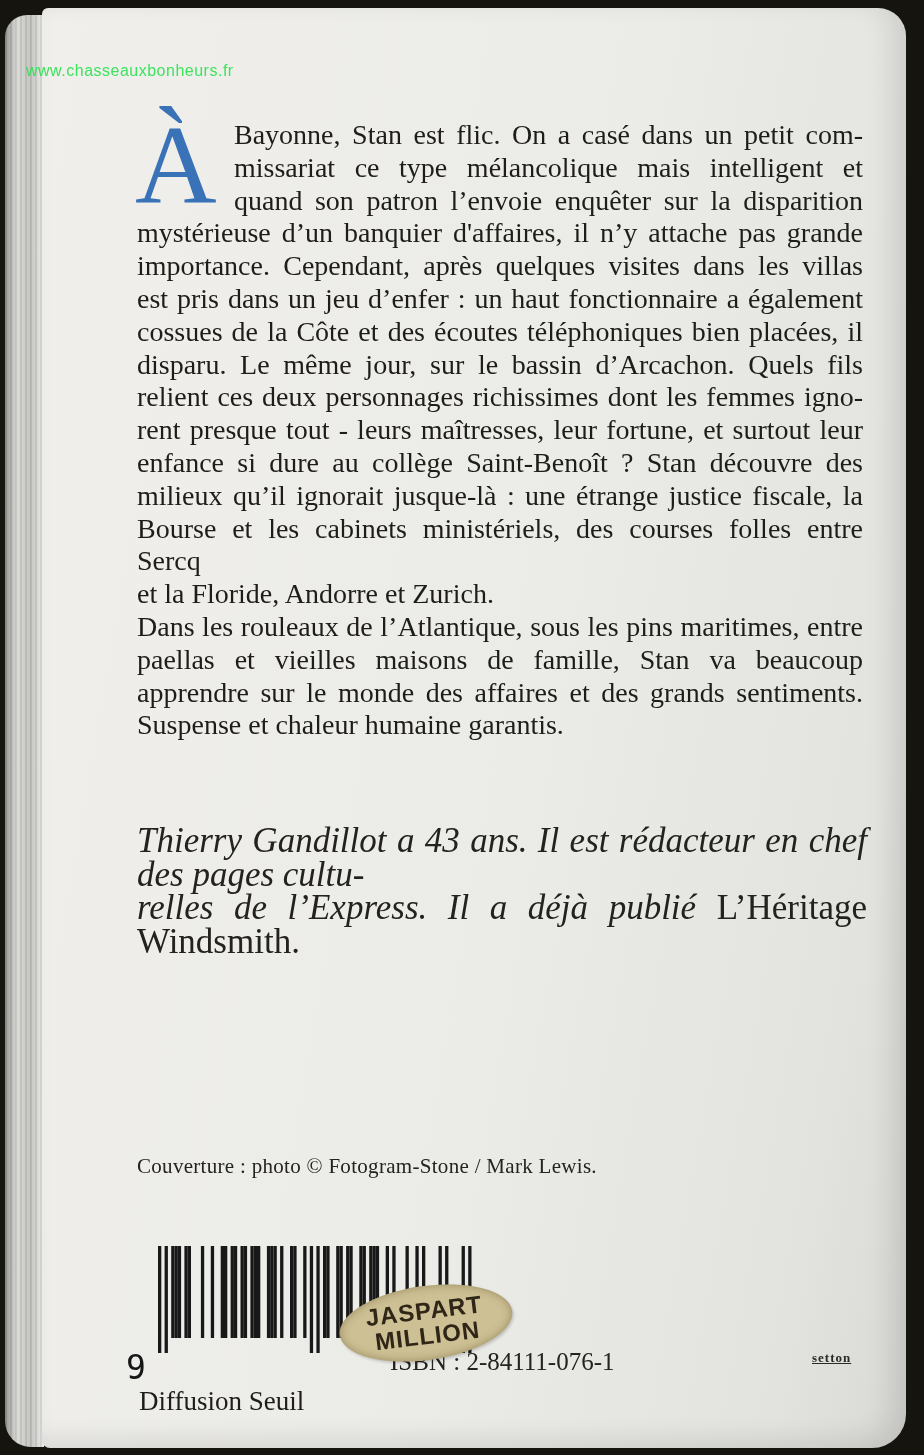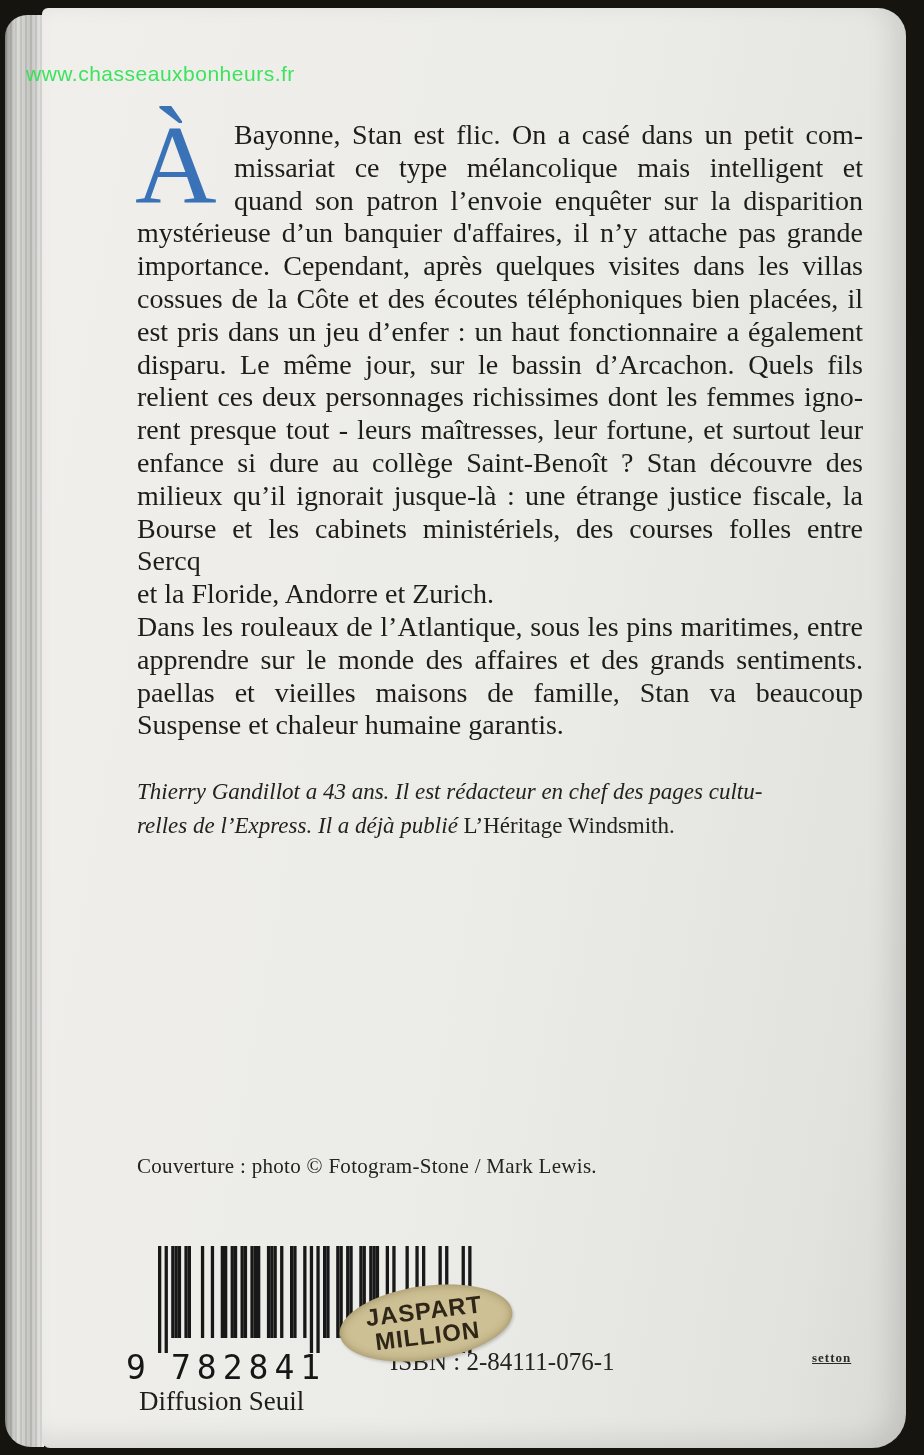--- a/index.html
+++ b/index.html
@@ -21,36 +21,36 @@
   
   .cover{
     position:absolute;left:42px;top:8px;width:864px;height:1440px;
     background:linear-gradient(100deg,#f0efec 0%,#ebebe8 55%,#e2e2df 88%,#d8d8d5 100%);
     border-radius:6px 28px 34px 8px;
     box-shadow:inset -14px -8px 26px rgba(0,0,0,0.10);
   }
   .watermark{
     position:absolute;left:26px;top:62px;
     font-family:"Liberation Sans", sans-serif;
-    font-size:21px;letter-spacing:0.5px;opacity:0.9;z-index:5;
+    font-size:16px;letter-spacing:0.5px;opacity:0.9;z-index:5;
   }
   .dropcap{
     position:absolute;left:93px;top:100px;
     font-size:113px;line-height:1;font-family:"Liberation Serif",serif;
   }
   .synopsis{
     position:absolute;left:95px;top:111px;width:726px;
     font-size:28px;line-height:32.8px;color:#1e1d1b;
   }
   .line{text-align:justify;text-align-last:justify;}
   .line.ragged{text-align-last:left;}
   .line.indent{padding-left:97px;}
   .bio{
-    position:absolute;left:95px;top:767px;width:730px;
-    font-style:italic;font-size:23px;line-height:33.5px;color:#23221f;
+    position:absolute;left:95px;top:816px;width:730px;
+    font-style:italic;font-size:35px;line-height:33.5px;color:#23221f;
   }
   .bio .roman{font-style:normal;}
   .credits{
     position:absolute;left:95px;top:1146px;
     font-size:21px;color:#24231f;letter-spacing:0.3px;
   }
   .barcode{
     position:absolute;left:116px;top:1238px;width:320px;height:150px;z-index:1;
   }
   .barcode svg{position:absolute;left:0;top:0;}
@@ -99,32 +99,32 @@
   <div class="cover">
 
     <div class="dropcap" style="color: rgb(58, 114, 184);">À</div>
 
     <div class="synopsis">
         <div class="line indent">Bayonne, Stan est flic. On a casé dans un petit com-</div>
         <div class="line indent">missariat ce type mélancolique mais intelligent et</div>
         <div class="line indent">quand son patron l’envoie enquêter sur la disparition</div>
         <div class="line">mystérieuse d’un banquier d'affaires, il n’y attache pas grande</div>
         <div class="line">importance. Cependant, après quelques visites dans les villas</div>
+        <div class="line">est pris dans un jeu d’enfer : un haut fonctionnaire a également</div>
         <div class="line">cossues de la Côte et des écoutes téléphoniques bien placées, il</div>
-        <div class="line">est pris dans un jeu d’enfer : un haut fonctionnaire a également</div>
         <div class="line">disparu. Le même jour, sur le bassin d’Arcachon. Quels fils</div>
         <div class="line">relient ces deux personnages richissimes dont les femmes igno-</div>
         <div class="line">rent presque tout - leurs maîtresses, leur fortune, et surtout leur</div>
         <div class="line">enfance si dure au collège Saint-Benoît ? Stan découvre des</div>
         <div class="line">milieux qu’il ignorait jusque-là : une étrange justice fiscale, la</div>
         <div class="line">Bourse et les cabinets ministériels, des courses folles entre Sercq</div>
         <div class="line ragged">et la Floride, Andorre et Zurich.</div>
         <div class="line">Dans les rouleaux de l’Atlantique, sous les pins maritimes, entre</div>
+        <div class="line">paellas et vieilles maisons de famille, Stan va beaucoup</div>
         <div class="line">apprendre sur le monde des affaires et des grands sentiments.</div>
-        <div class="line">paellas et vieilles maisons de famille, Stan va beaucoup</div>
         <div class="line ragged">Suspense et chaleur humaine garantis.</div>
       </div>
 
     <div class="bio">
       <div class="line ragged">Thierry Gandillot a 43 ans. Il est rédacteur en chef des pages cultu-</div>
       <div class="line ragged"><span>relles de l’Express. Il a déjà publié </span><span class="roman">L’Héritage Windsmith.</span></div>
     </div>
 
     <div class="credits">Couverture : photo © Fotogram-Stone / Mark Lewis.</div>
 
@@ -173,21 +173,20 @@
           <rect x="247.50" y="0" width="3.30" height="92" fill="#181818"></rect>
           <rect x="257.40" y="0" width="3.30" height="92" fill="#181818"></rect>
           <rect x="264.00" y="0" width="3.30" height="92" fill="#181818"></rect>
           <rect x="280.50" y="0" width="3.30" height="92" fill="#181818"></rect>
           <rect x="287.10" y="0" width="3.30" height="92" fill="#181818"></rect>
           <rect x="303.60" y="0" width="3.30" height="107" fill="#181818"></rect>
           <rect x="310.20" y="0" width="3.30" height="107" fill="#181818"></rect>
         </svg>
       <div class="bc-digits">
         <span class="bc-first">9</span>
-        <span class="bc-left">782841</span>
       </div>
     </div>
 
     <div class="isbn">ISBN : 2-84111-076-1</div>
 
     <div class="sticker" style="background: rgb(205, 192, 148);">
       <div class="stxt" style="color: rgb(47, 38, 23);">JASPART</div>
       <div class="stxt" style="color: rgb(47, 38, 23);">MILLION</div>
     </div>
 

